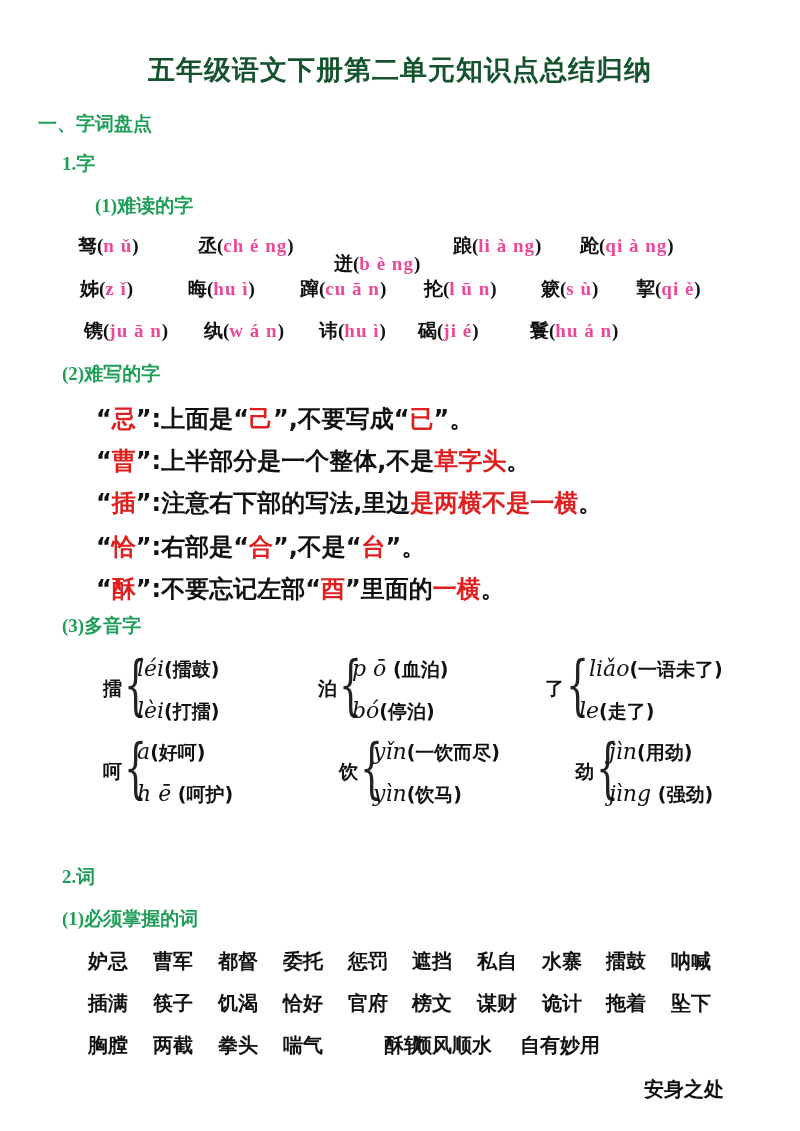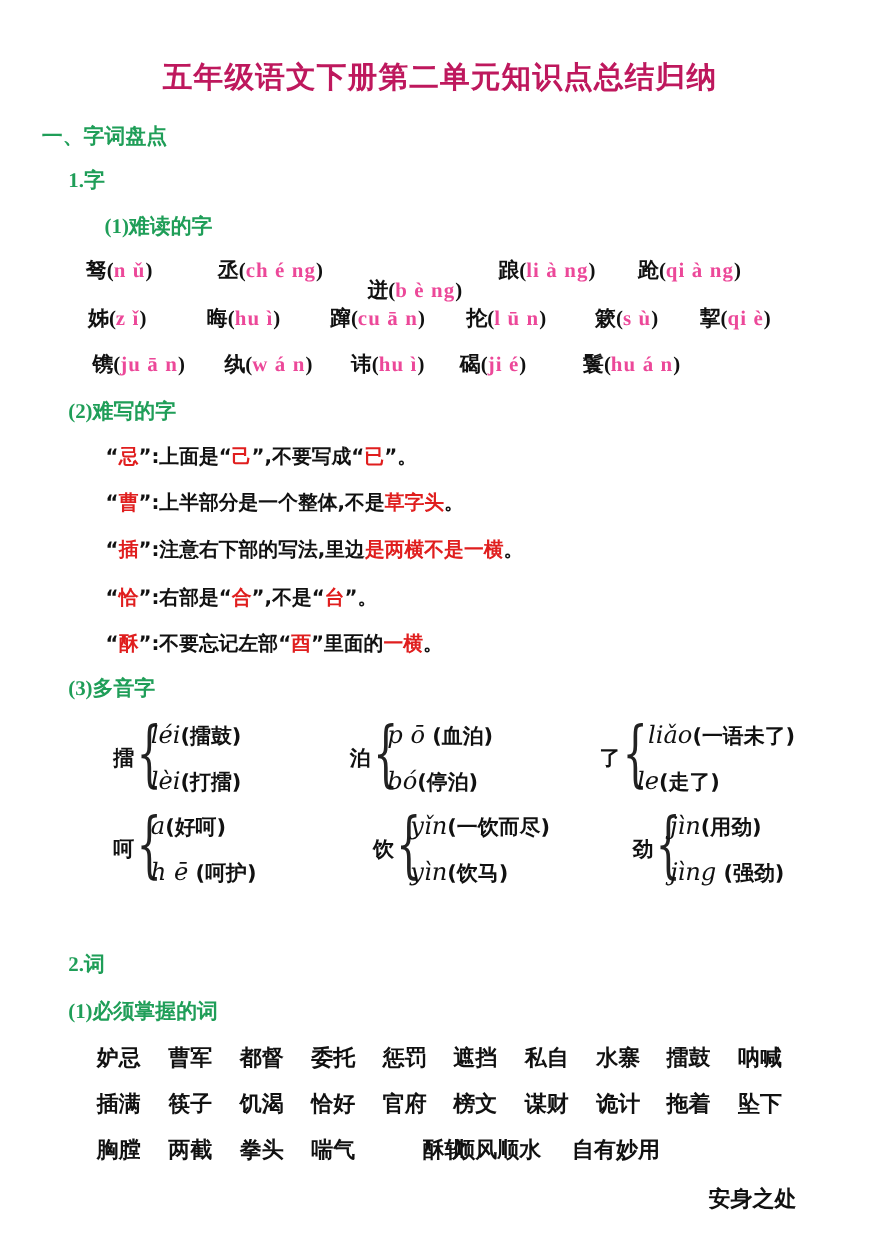--- a/index.html
+++ b/index.html
@@ -1,29 +1,29 @@
 <!DOCTYPE html>
 <html><head>
 <meta charset="utf-8">
 <style>
   html, body { margin: 0; padding: 0; background: #ffffff; }
   body { width: 800px; height: 1131px; position: relative; overflow: hidden;
          font-family: "DejaVu Sans", "Liberation Sans", sans-serif; color: #111; }
   .title { position: absolute; top: 52px; left: 0; width: 800px; text-align: center;
-           font-size: 27px; font-weight: bold; letter-spacing: 1px; color: #be185d; }
+           font-size: 27px; font-weight: bold; letter-spacing: 1px; color: #14532d; }
   .green { color: #1f9e58; font-weight: bold; }
   .h1 { position: absolute; left: 38px; top: 111px; font-size: 19px; }
   .h2 { position: absolute; left: 62px; font-size: 19px; }
   .serif { font-family: "Liberation Serif", "DejaVu Serif", serif; }
   .red { color: #e01e1e; }
   .pyrow { position: absolute; left: 0; font-size: 19px; font-weight: bold; white-space: nowrap; }
   .pyitem { position: absolute; }
   .pyitem .py { font-family: Liberation Serif, serif; color: #ec4899; letter-spacing: 1px; }
   .pyitem .par { font-family: "Liberation Serif", "DejaVu Serif", serif; }
-  .rule { position: absolute; left: 96px; font-size: 18px; font-weight: bold; white-space: nowrap; }
+  .rule { position: absolute; left: 96px; font-size: 24px; font-weight: bold; white-space: nowrap; }
   .poly { position: absolute; font-size: 19px; }
   .poly .ch { position: absolute; font-weight: bold; }
   .poly .brace { position: absolute; font-family: "DejaVu Serif", serif; font-weight: normal; color: #222; }
   .poly .line { position: absolute; white-space: nowrap; }
   .poly .it { font-family: "DejaVu Serif", serif; font-style: italic; font-size: 22px; }
   .poly .w { font-weight: bold; }
   .wordrow { position: absolute; left: 88px; font-size: 20px; font-weight: bold; white-space: nowrap; }
   .wordrow span { position: absolute; top: 0; }
 </style>
 </head>

